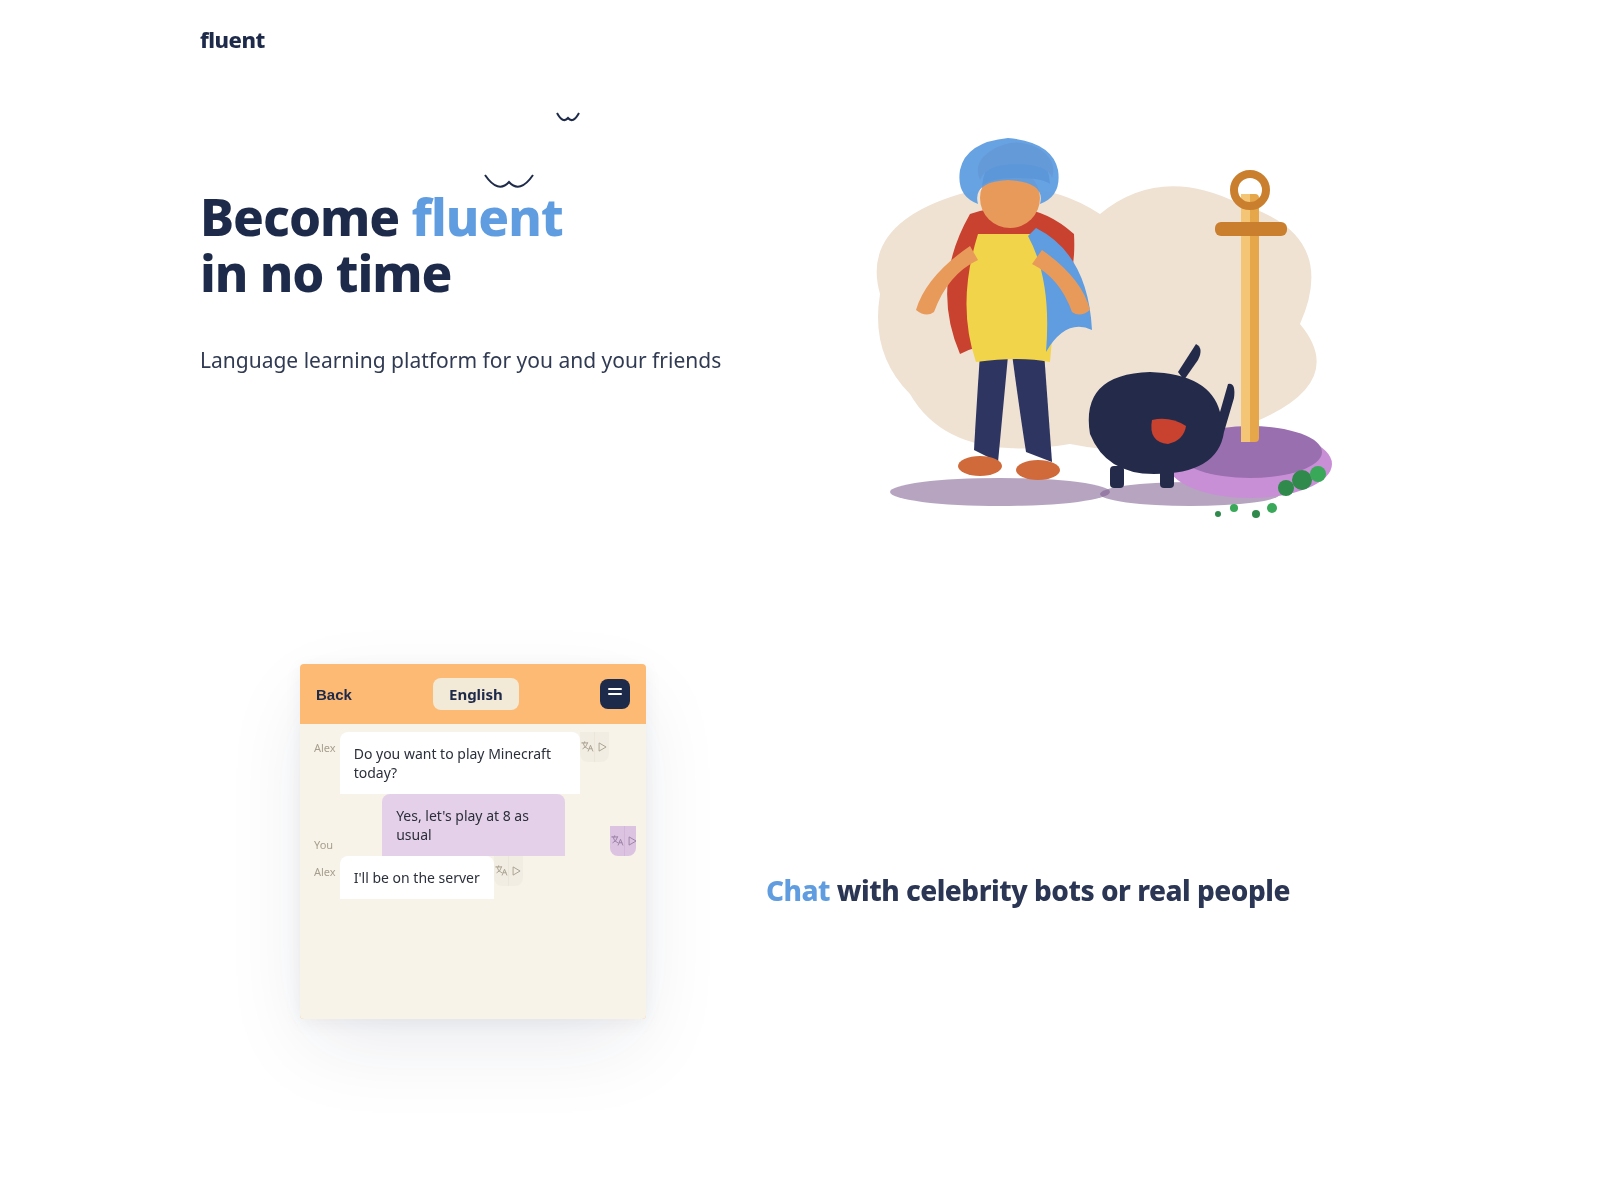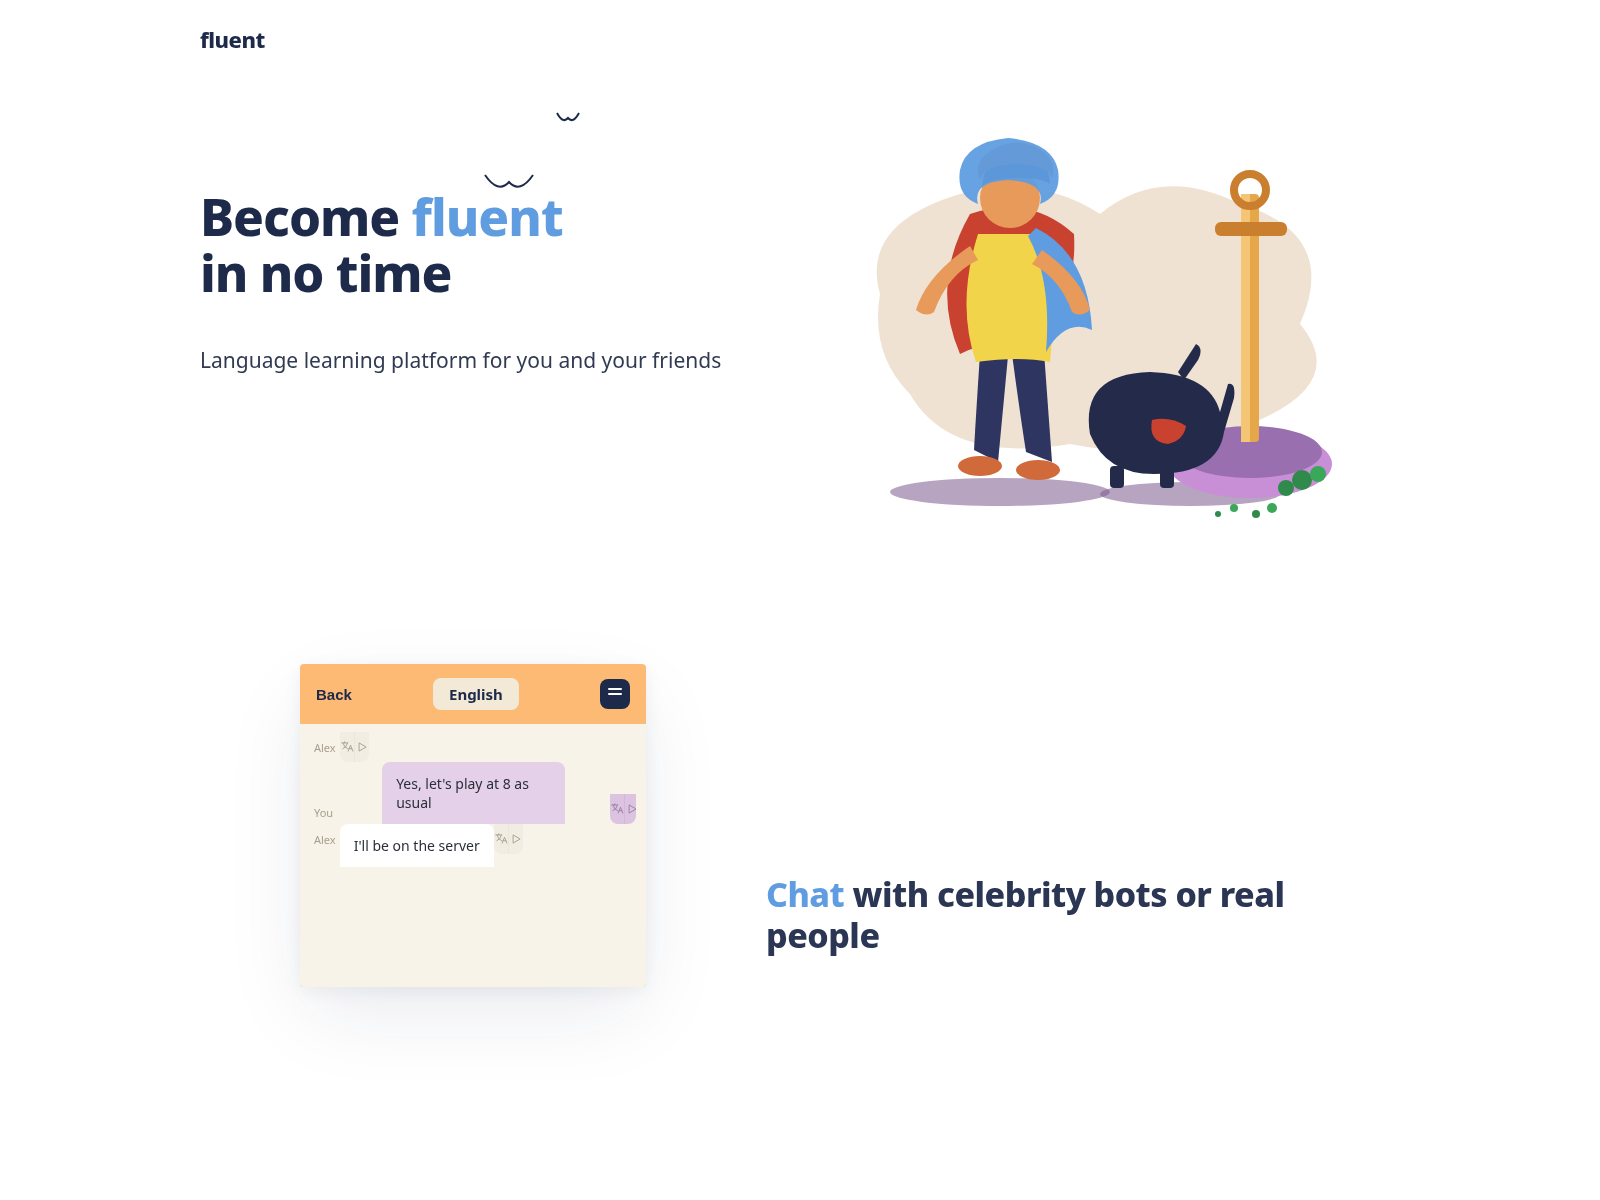--- a/index.html
+++ b/index.html
@@ -154,21 +154,21 @@
 .msg-row.you { align-items: flex-end; gap: 45px; }
 .msg-row.you .bubble { background: #e5d0e9; }
 .msg-row.you .bubble-actions .ba { background: #dcc3e1; }
 .msg-row.you .bubble-actions .ba + .ba { border-left: 1px solid #d3b6d9; }
 .msg-row.you .bubble, .msg-row.you .bubble-actions { max-width: 252px; }
 .icon-sm { width: 14px; height: 14px; }
 
 
 .s2-copy { margin-top: 210px; }
 .s2-title {
-  font-size: 34px;
+  font-size: 28px;
   font-weight: 800;
   color: #2b3654;
   line-height: 1.2;
   letter-spacing: -0.5px;
   max-width: 560px;
 }
 .s2-title .accent { color: #5f9de0; }
 </style>
 </head>
 <body>
@@ -256,20 +256,21 @@
         <button class="back-btn">Back</button>
         <div class="lang-chip">English</div>
         <div class="menu-chip">
             <span></span>
           </div>
       </div>
       <div class="chat-body">
 
         <div class="msg-row">
           <div class="sender">Alex</div>
+          <div class="bubble">Do you want to play Minecraft today?</div>
           <div class="bubble-actions">
             <div class="ba">
               <svg class="icon-sm" viewBox="0 0 24 24">
                   <path d="M3 5 h10 M8 5 v-2 M5 5 q2 8 8 10 M13 5 q-2 8 -8 10 M14 19 l4 -10 l4 10 M15.6 15 h4.8" stroke="#a79f8e" stroke-width="1.6" fill="none" stroke-linecap="round"></path>
                 </svg>
             </div>
             <div class="ba">
               <svg class="icon-sm" viewBox="0 0 24 24">
                   <path d="M7 5 l12 7 l-12 7 z" stroke="#a79f8e" stroke-width="1.6" fill="none" stroke-linejoin="round"></path>
                 </svg>

